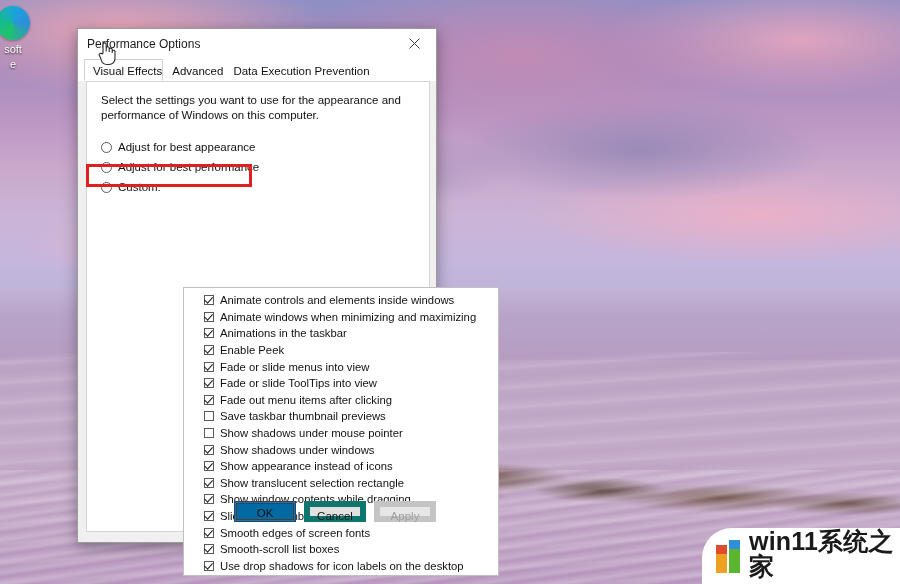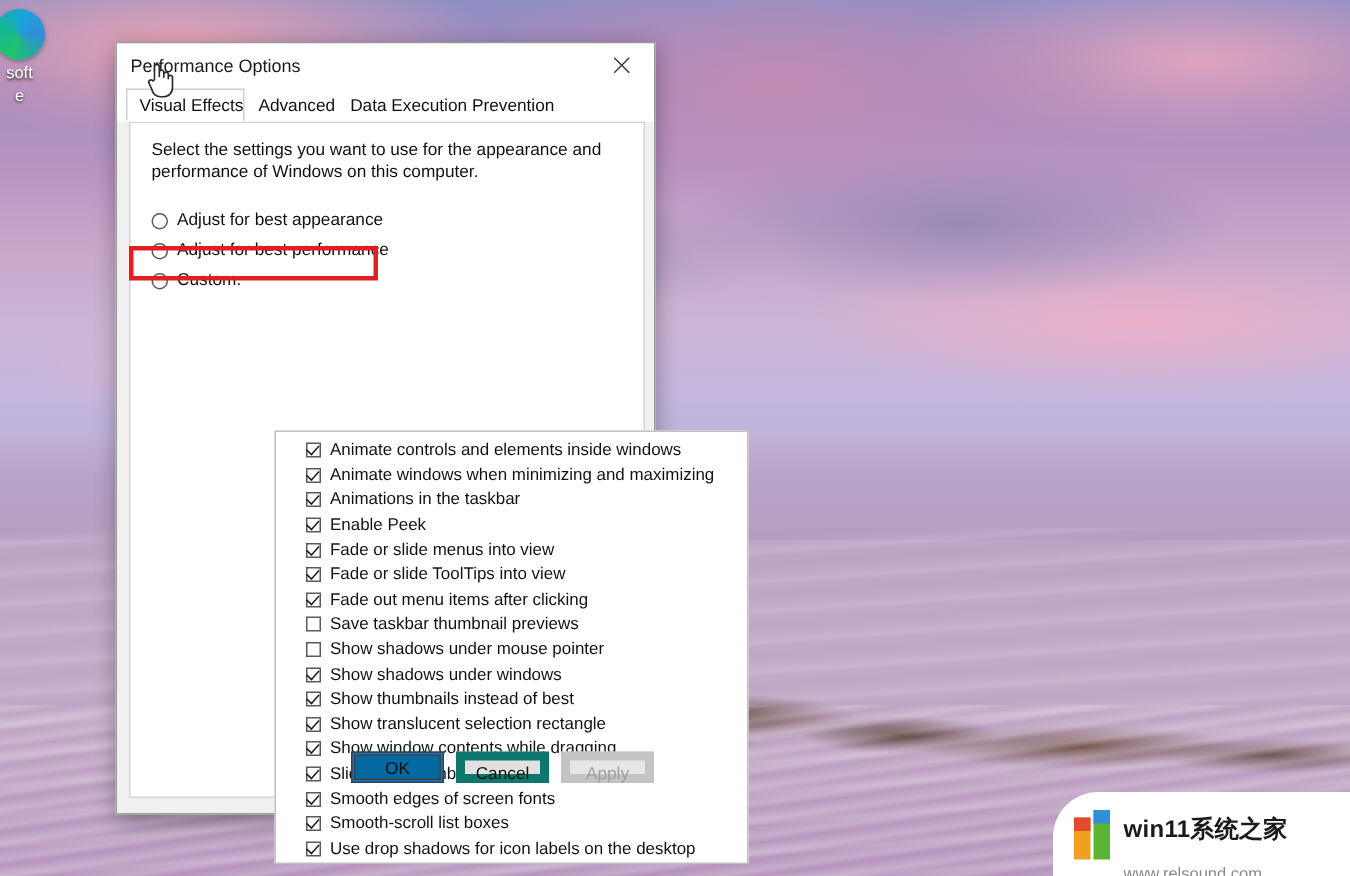--- a/index.html
+++ b/index.html
@@ -299,21 +299,21 @@
   #wm-logo .bar2 {
     width: 11px; height: 33px; background: #5cb531;
     position: relative;
   }
   #wm-logo .bar2::before {
     content: ""; position: absolute; left: 0; top: 0;
     width: 11px; height: 9px; background: #2f8fd8;
   }
   #wm-text { display: flex; flex-direction: column; line-height: 1; }
   #wm-title {
-    font-size: 16px; font-weight: bold; color: #1a1a1a;
+    font-size: 25px; font-weight: bold; color: #1a1a1a;
     font-family: "Liberation Sans", sans-serif;
     letter-spacing: .2px;
     margin-top: 22px;
   }
   #wm-url {
     font-size: 11px; color: #8a8a8a; margin-top: 16px;
     font-family: "Liberation Sans", sans-serif;
   }
 </style>
 </head>
@@ -406,21 +406,21 @@
           <div class="chk-row">
             <span class="chk"></span>
             <span>Show shadows under mouse pointer</span>
           </div>
           <div class="chk-row">
             <span class="chk checked"></span>
             <span>Show shadows under windows</span>
           </div>
           <div class="chk-row">
             <span class="chk checked"></span>
-            <span>Show thumbnails instead of best</span>
+            <span>Show appearance instead of icons</span>
           </div>
           <div class="chk-row">
             <span class="chk checked"></span>
             <span>Show translucent selection rectangle</span>
           </div>
           <div class="chk-row">
             <span class="chk checked"></span>
             <span>Show window contents while dragging</span>
           </div>
           <div class="chk-row">

